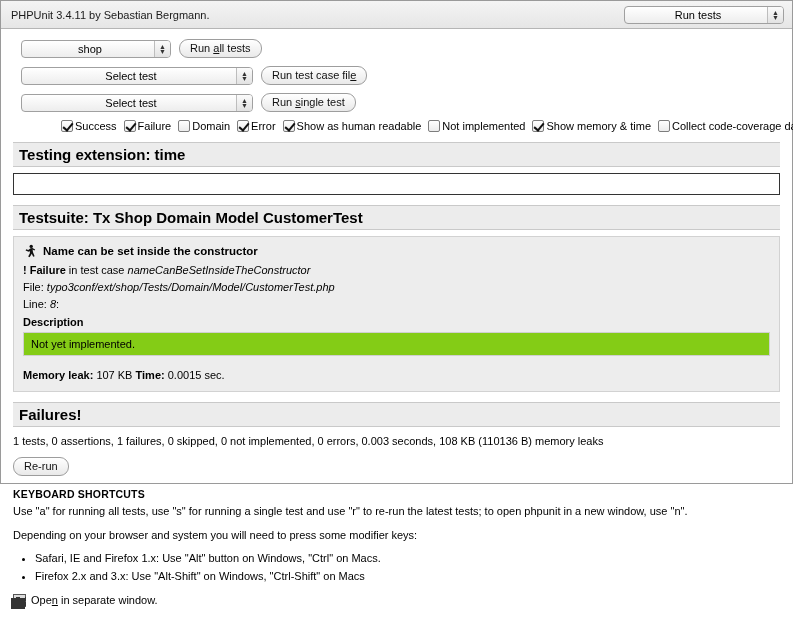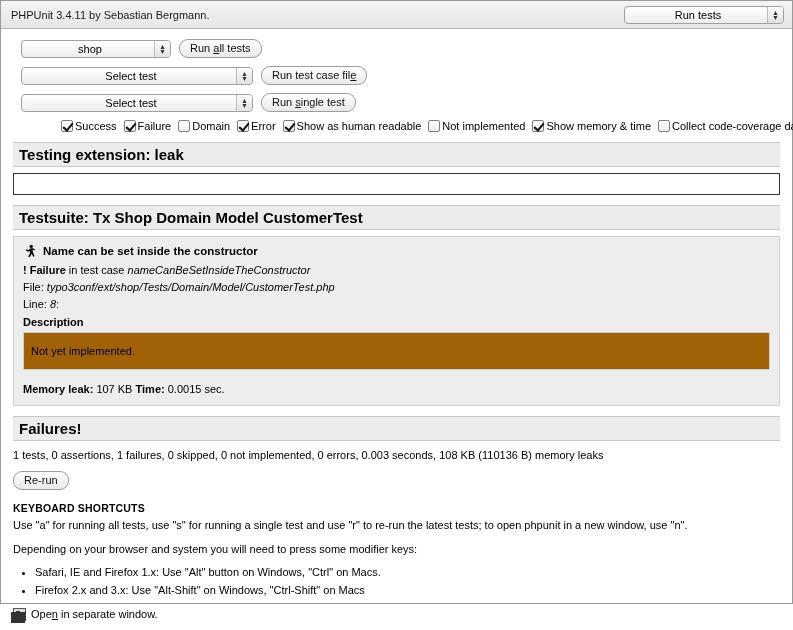--- a/index.html
+++ b/index.html
@@ -11,21 +11,21 @@
     height: 630px;
     background: #ffffff;
     font-family: "Liberation Sans", sans-serif;
     font-size: 11px;
     color: #000000;
     overflow: hidden;
   }
   .page {
     position: relative;
     width: 793px;
-    height: 604px;
+    height: 484px;
     box-sizing: border-box;
     border: 1px solid #9a9a9a;
     background: #ffffff;
   }
   .topbar {
     display: flex;
     align-items: center;
     justify-content: space-between;
     height: 28px;
     padding: 0 8px 0 10px;
@@ -177,23 +177,23 @@
     margin: 2px 0;
     line-height: 1.35;
   }
   .panel-line b { font-weight: bold; }
   .panel-line i { font-style: italic; }
   .desc-label {
     font-weight: bold;
     margin-top: 4px;
   }
   .desc-box {
-    background: #a16207;
+    background: #84cc16;
     border: 1px solid #cfcfcf;
-    padding: 12px 7px;
+    padding: 5px 7px;
     margin: 4px 0 6px 0;
   }
   .stats-line {
     margin-top: 12px;
   }
   .summary {
     margin: 8px 0 10px 0;
     font-size: 11px;
   }
   .shortcuts-title {
@@ -330,21 +330,21 @@
       <label class="chk">
           <span class="box checked"></span>
           <span>Show memory &amp; time</span>
         </label>
       <label class="chk">
           <span class="box"></span>
           <span>Collect code-coverage data</span>
         </label>
     </div>
 
-    <h2 class="section">Testing extension: leak</h2>
+    <h2 class="section">Testing extension: time</h2>
 
     <div class="progress-box"></div>
 
     <h2 class="section">Testsuite: Tx Shop Domain Model CustomerTest</h2>
 
     <div class="panel">
       <div class="panel-title">
         <span class="runner-icon">
           <svg width="14" height="14" viewBox="0 0 14 14" aria-hidden="true">
             <circle cx="8.2" cy="2.4" r="1.7" fill="#111"></circle>

